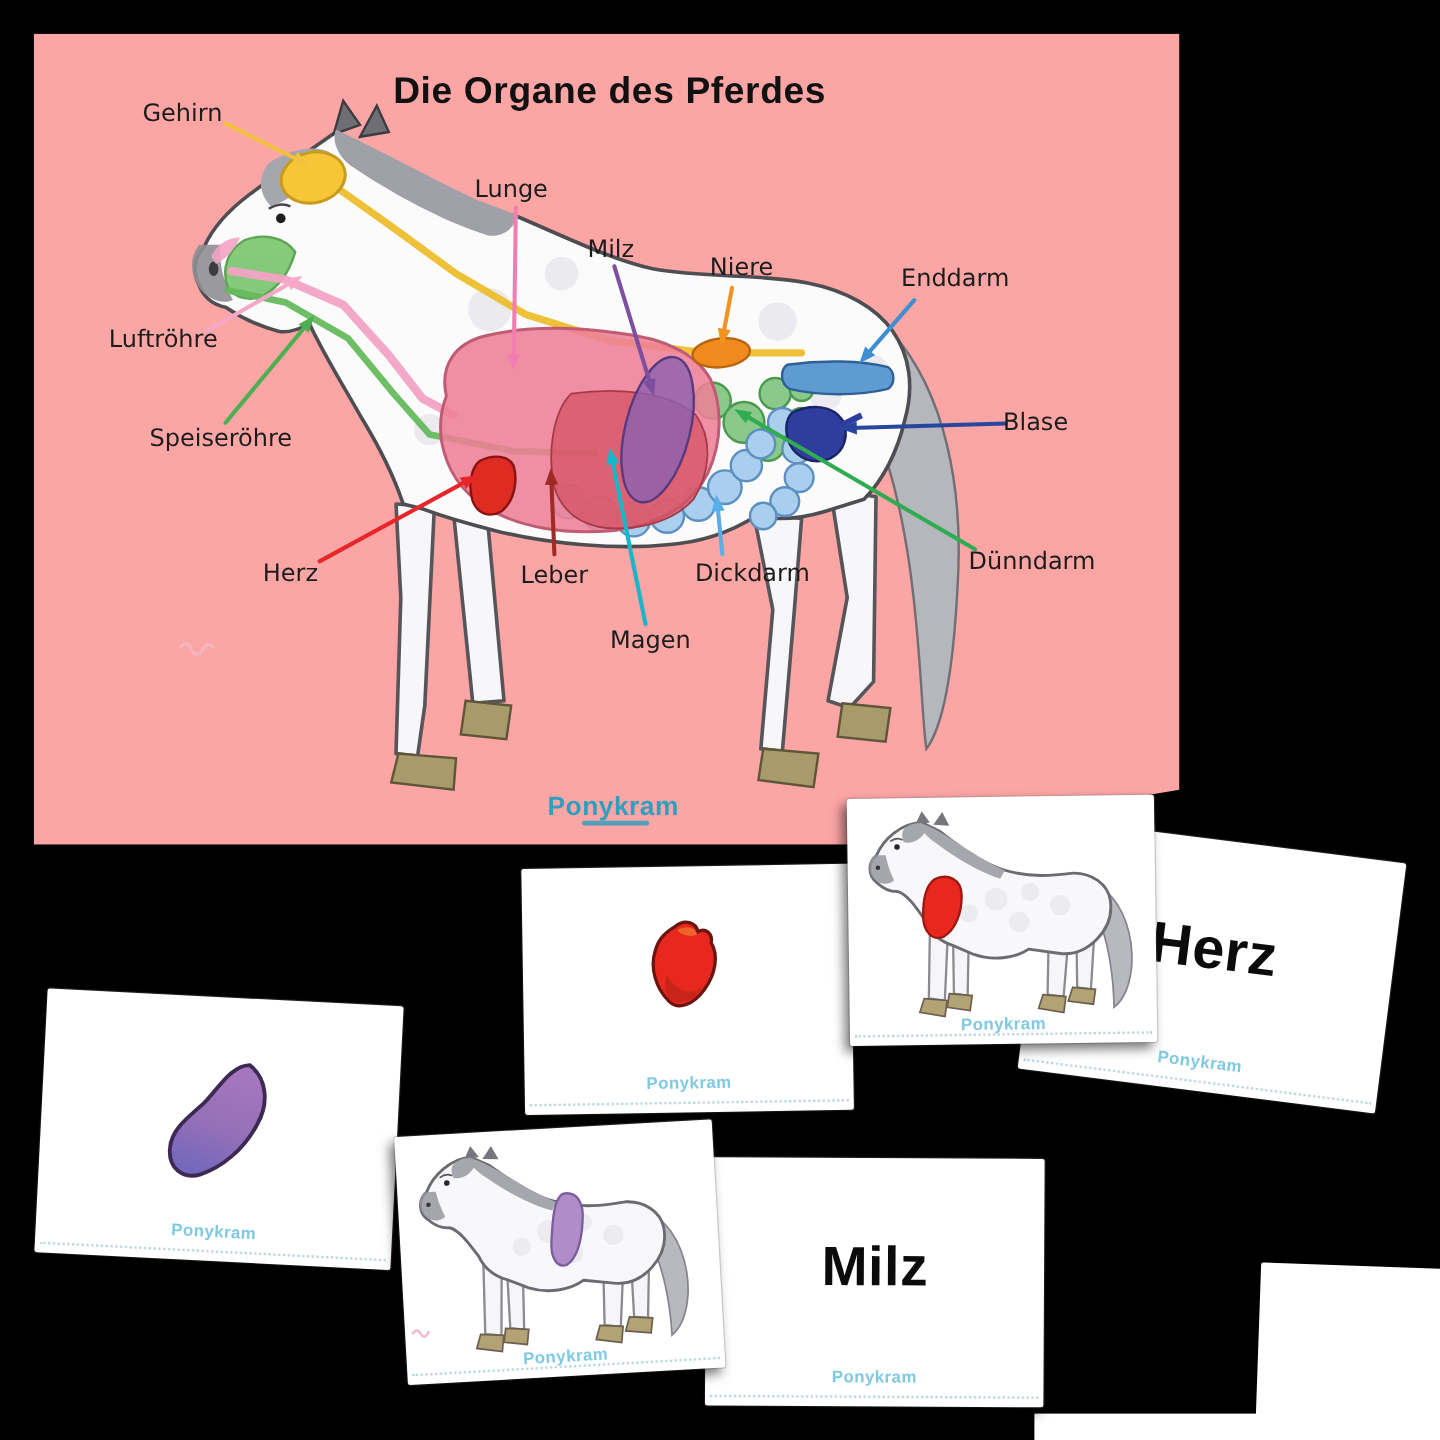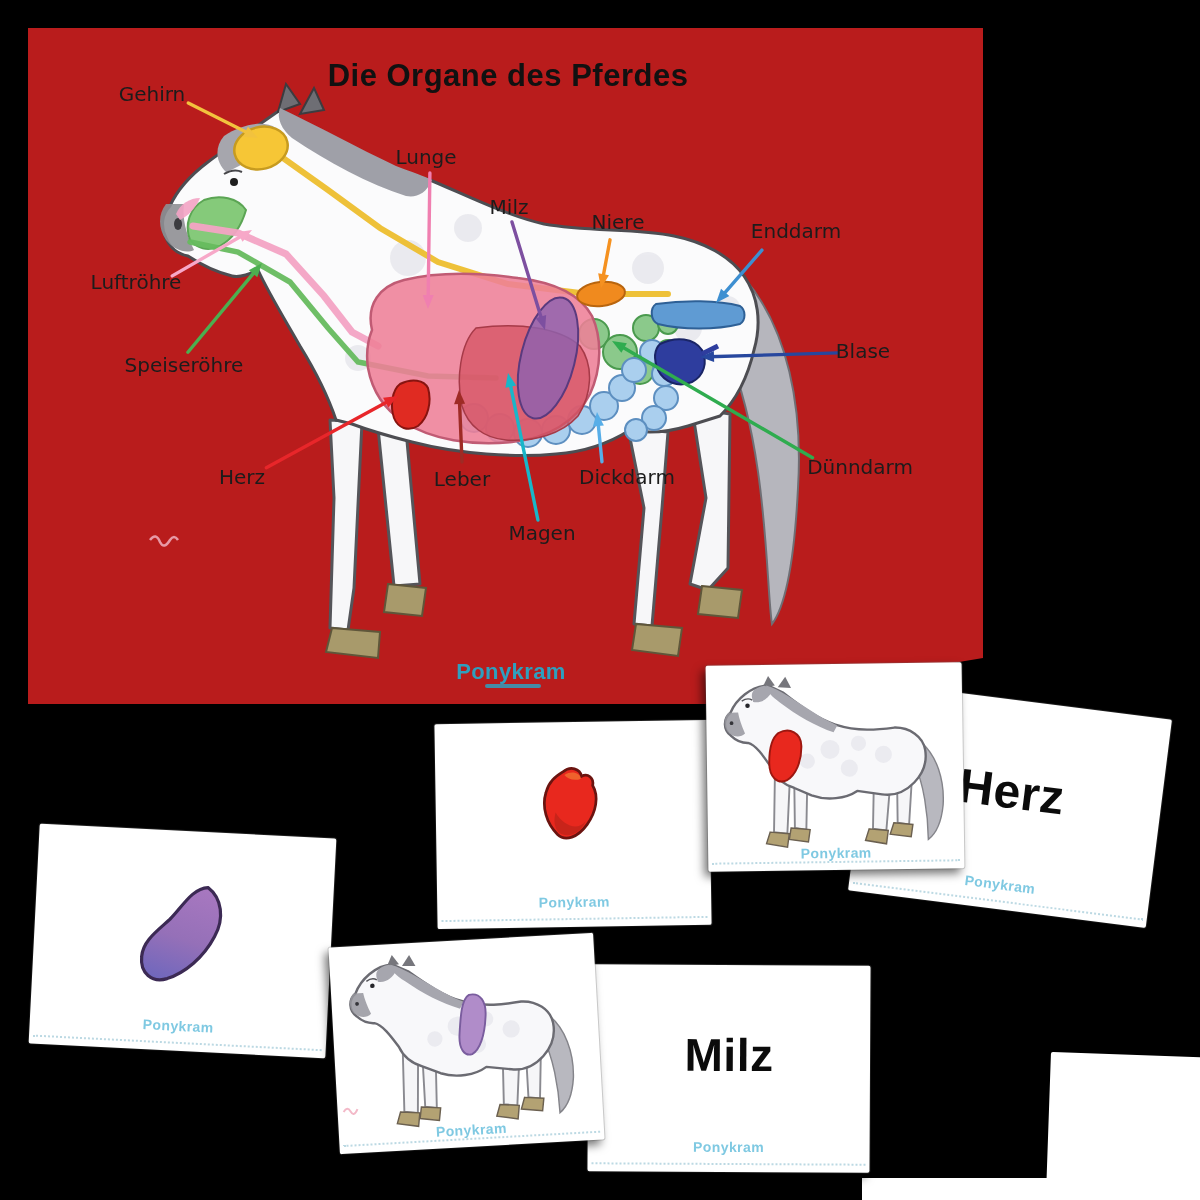--- a/index.html
+++ b/index.html
@@ -1,19 +1,19 @@
 <!DOCTYPE html>
 <html><head>
 <meta charset="utf-8">
 <style>
   html,body{margin:0;padding:0;background:#000;}
   .stage{position:relative;width:1200px;height:1200px;background:#000;overflow:hidden;
          font-family:"Liberation Sans","DejaVu Sans",sans-serif;}
   
-  .poster{position:absolute;left:28px;top:28px;width:955px;height:676px;background:#b91c1c;z-index:1;
+  .poster{position:absolute;left:28px;top:28px;width:955px;height:676px;background:#fca5a5;z-index:1;
           clip-path:polygon(0 0,100% 0,100% 93.2%,71% 100%,0 100%);}
   .poster svg{display:block;width:955px;height:672px;}
   .lbl{font-family:"DejaVu Sans","Liberation Sans",sans-serif;font-size:20px;fill:#1c1c1c;}
   .ttl{font-size:31px;font-weight:bold;fill:#111;letter-spacing:.5px;}
   .brandword{font-size:22px;font-weight:bold;fill:#2f9fbe;letter-spacing:.4px;}
   .arrow line{stroke-width:3.4;stroke-linecap:round;}
   
   .card{position:absolute;background:#fff;border-radius:2px;
         box-shadow:-4px 5px 10px rgba(0,0,0,.55), 0 0 0 1px rgba(120,120,120,.25);}
   .cutline{position:absolute;left:4px;right:4px;bottom:7px;border-top:2px dotted #bcd9e3;}

